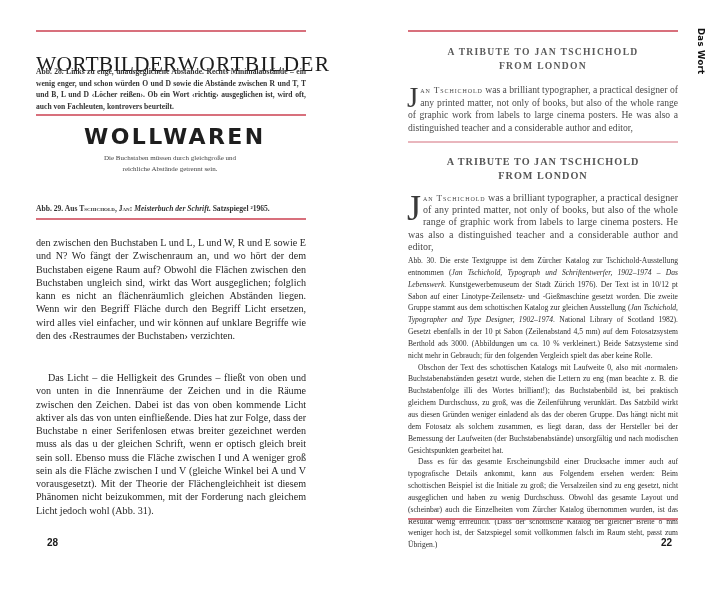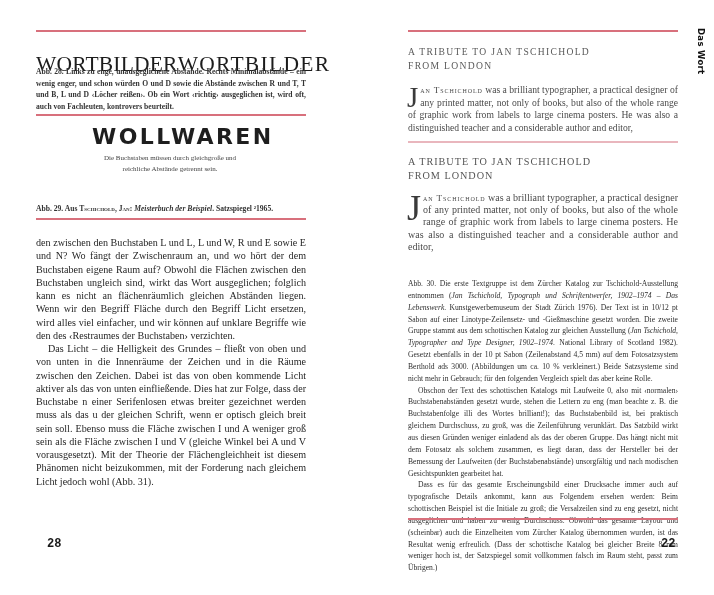--- a/index.html
+++ b/index.html
@@ -19,56 +19,56 @@
       font-family: "Liberation Serif", serif; font-size: 21.5px; letter-spacing: 1px;
       color: #1c1c1c; white-space: nowrap; display: flex; justify-content: space-between;
     }
     .caption {
       position: absolute; font-size: 7.6px; line-height: 11.7px; color: #333; text-align: justify; font-weight: bold;
     }
     .caption i { font-style: italic; }
     .sc { font-variant: small-caps; }
 
     .wollwaren {
-      position: absolute; left: 92px; top: 124px; width: 162px; text-align: center;
+      position: absolute; left: 84px; top: 124px; width: 162px; text-align: center;
       font-family: "DejaVu Sans", sans-serif; font-weight: bold; font-size: 22px; letter-spacing: 2.4px; color: #1e1e1e;
     }
     .wollwaren-sub {
       position: absolute; left: 80px; top: 153px; width: 180px; text-align: center;
       font-size: 7px; line-height: 10.6px; color: #444;
     }
 
     .body-left {
       position: absolute; left: 36px; top: 236px; width: 270px;
       font-size: 10.1px; line-height: 13.25px; color: #262626; text-align: justify; hyphens: manual;
     }
     .body-left p { text-indent: 0; }
-    .body-left p.indent { text-indent: 12px; }
+    .body-left p.indent { text-indent: 12px; margin-top: 29px; }
 
     .folio {
-      position: absolute; font-family: Liberation Mono, monospace; font-weight: bold; font-size: 12px; color: #1a1a1a;
+      position: absolute; font-family: Liberation Sans, sans-serif; font-weight: bold; font-size: 10px; color: #1a1a1a;
     }
 
     
     .tribute-title {
-      position: absolute; left: 51px; width: 270px; 
-      font-size: 9.6px; line-height: 14px; letter-spacing: 1.3px; color: #5a5a5a;
+      position: absolute; left: 51px; width: 270px; text-align: center;
+      font-size: 9.6px; line-height: 14px; letter-spacing: 1.3px; color: #5a5a5a; font-weight: bold;
     }
     .tribute-body {
       position: absolute; left: 51px; width: 270px; font-size: 9.6px; line-height: 12.5px;
       color: #4a4a4a; text-align: justify;
     }
     .dropcap {
       float: left; font-size: 29px; line-height: 23px; margin: 2px 2px 0 -1px; color: #3a3a3a;
     }
     .lead-sc { font-variant: small-caps; letter-spacing: 0.9px; font-size: 9.2px; }
 
     .body-right {
       position: absolute; left: 51px; top: 255px; width: 270px;
-      font-size: 7.6px; line-height: 11.85px; color: #2e2e2e; text-align: justify; margin-top: 23px;
+      font-size: 7.6px; line-height: 11.85px; color: #2e2e2e; text-align: justify;
     }
     .body-right p.indent { text-indent: 10px; }
 
     .margin-label {
       position: absolute; left: 339px; top: 28px;
       writing-mode: vertical-rl; font-family: "DejaVu Sans", sans-serif; font-weight: bold;
       font-size: 8.5px; color: #111; letter-spacing: 0.3px;
     }
   </style>
 </head>
@@ -87,21 +87,21 @@
   <div class="rule" style="left:36px; top:114px; width:270px;"></div>
 
   <div class="wollwaren">WOLLWAREN</div>
 
   <div class="wollwaren-sub">
     <div>Die Buchstaben müssen durch gleichgroße und</div>
     <div>reichliche Abstände getrennt sein.</div>
   </div>
 
   <div class="caption" style="left:36px; top:203px; width:270px;">
-    <span>Abb. 29. Aus </span><span class="sc">Tschichold, Jan</span><span>: </span><i>Meisterbuch der Beispiel</i><span>. Satzspiegel ²1965.</span>
+    <span>Abb. 29. Aus </span><span class="sc">Tschichold, Jan</span><span>: </span><i>Meisterbuch der Schrift</i><span>. Satzspiegel ²1965.</span>
   </div>
 
   <div class="rule" style="left:36px; top:218px; width:270px;"></div>
 
   <div class="body-left">
     <p>den zwischen den Buchstaben L und L, L und W, R und E sowie E und N? Wo fängt der Zwischenraum an, und wo hört der dem Buchstaben eigene Raum auf? Obwohl die Flächen zwischen den Buchstaben ungleich sind, wirkt das Wort ausgeglichen; folglich kann es nicht an flächenräumlich gleichen Abständen liegen. Wenn wir den Begriff Fläche durch den Begriff Licht ersetzen, wird alles viel einfacher, und wir können auf unklare Begriffe wie den des ‹Restraumes der Buchstaben› verzichten.</p>
     <p class="indent">Das Licht – die Helligkeit des Grundes – fließt von oben und von unten in die Innenräume der Zeichen und in die Räume zwischen den Zeichen. Dabei ist das von oben kommende Licht aktiver als das von unten einfließende. Dies hat zur Folge, dass der Buchstabe n einer Serifenlosen etwas breiter gezeichnet werden muss als das u der gleichen Schrift, wenn er optisch gleich breit sein soll. Ebenso muss die Fläche zwischen I und A weniger groß sein als die Fläche zwischen I und V (gleiche Winkel bei A und V vorausgesetzt). Mit der Theorie der Flächengleichheit ist diesem Phänomen nicht beizukommen, mit der Forderung nach gleichem Licht jedoch wohl (Abb. 31).</p>
   </div>
 
   <div class="folio" style="left:47px; top:537px;">28</div>

